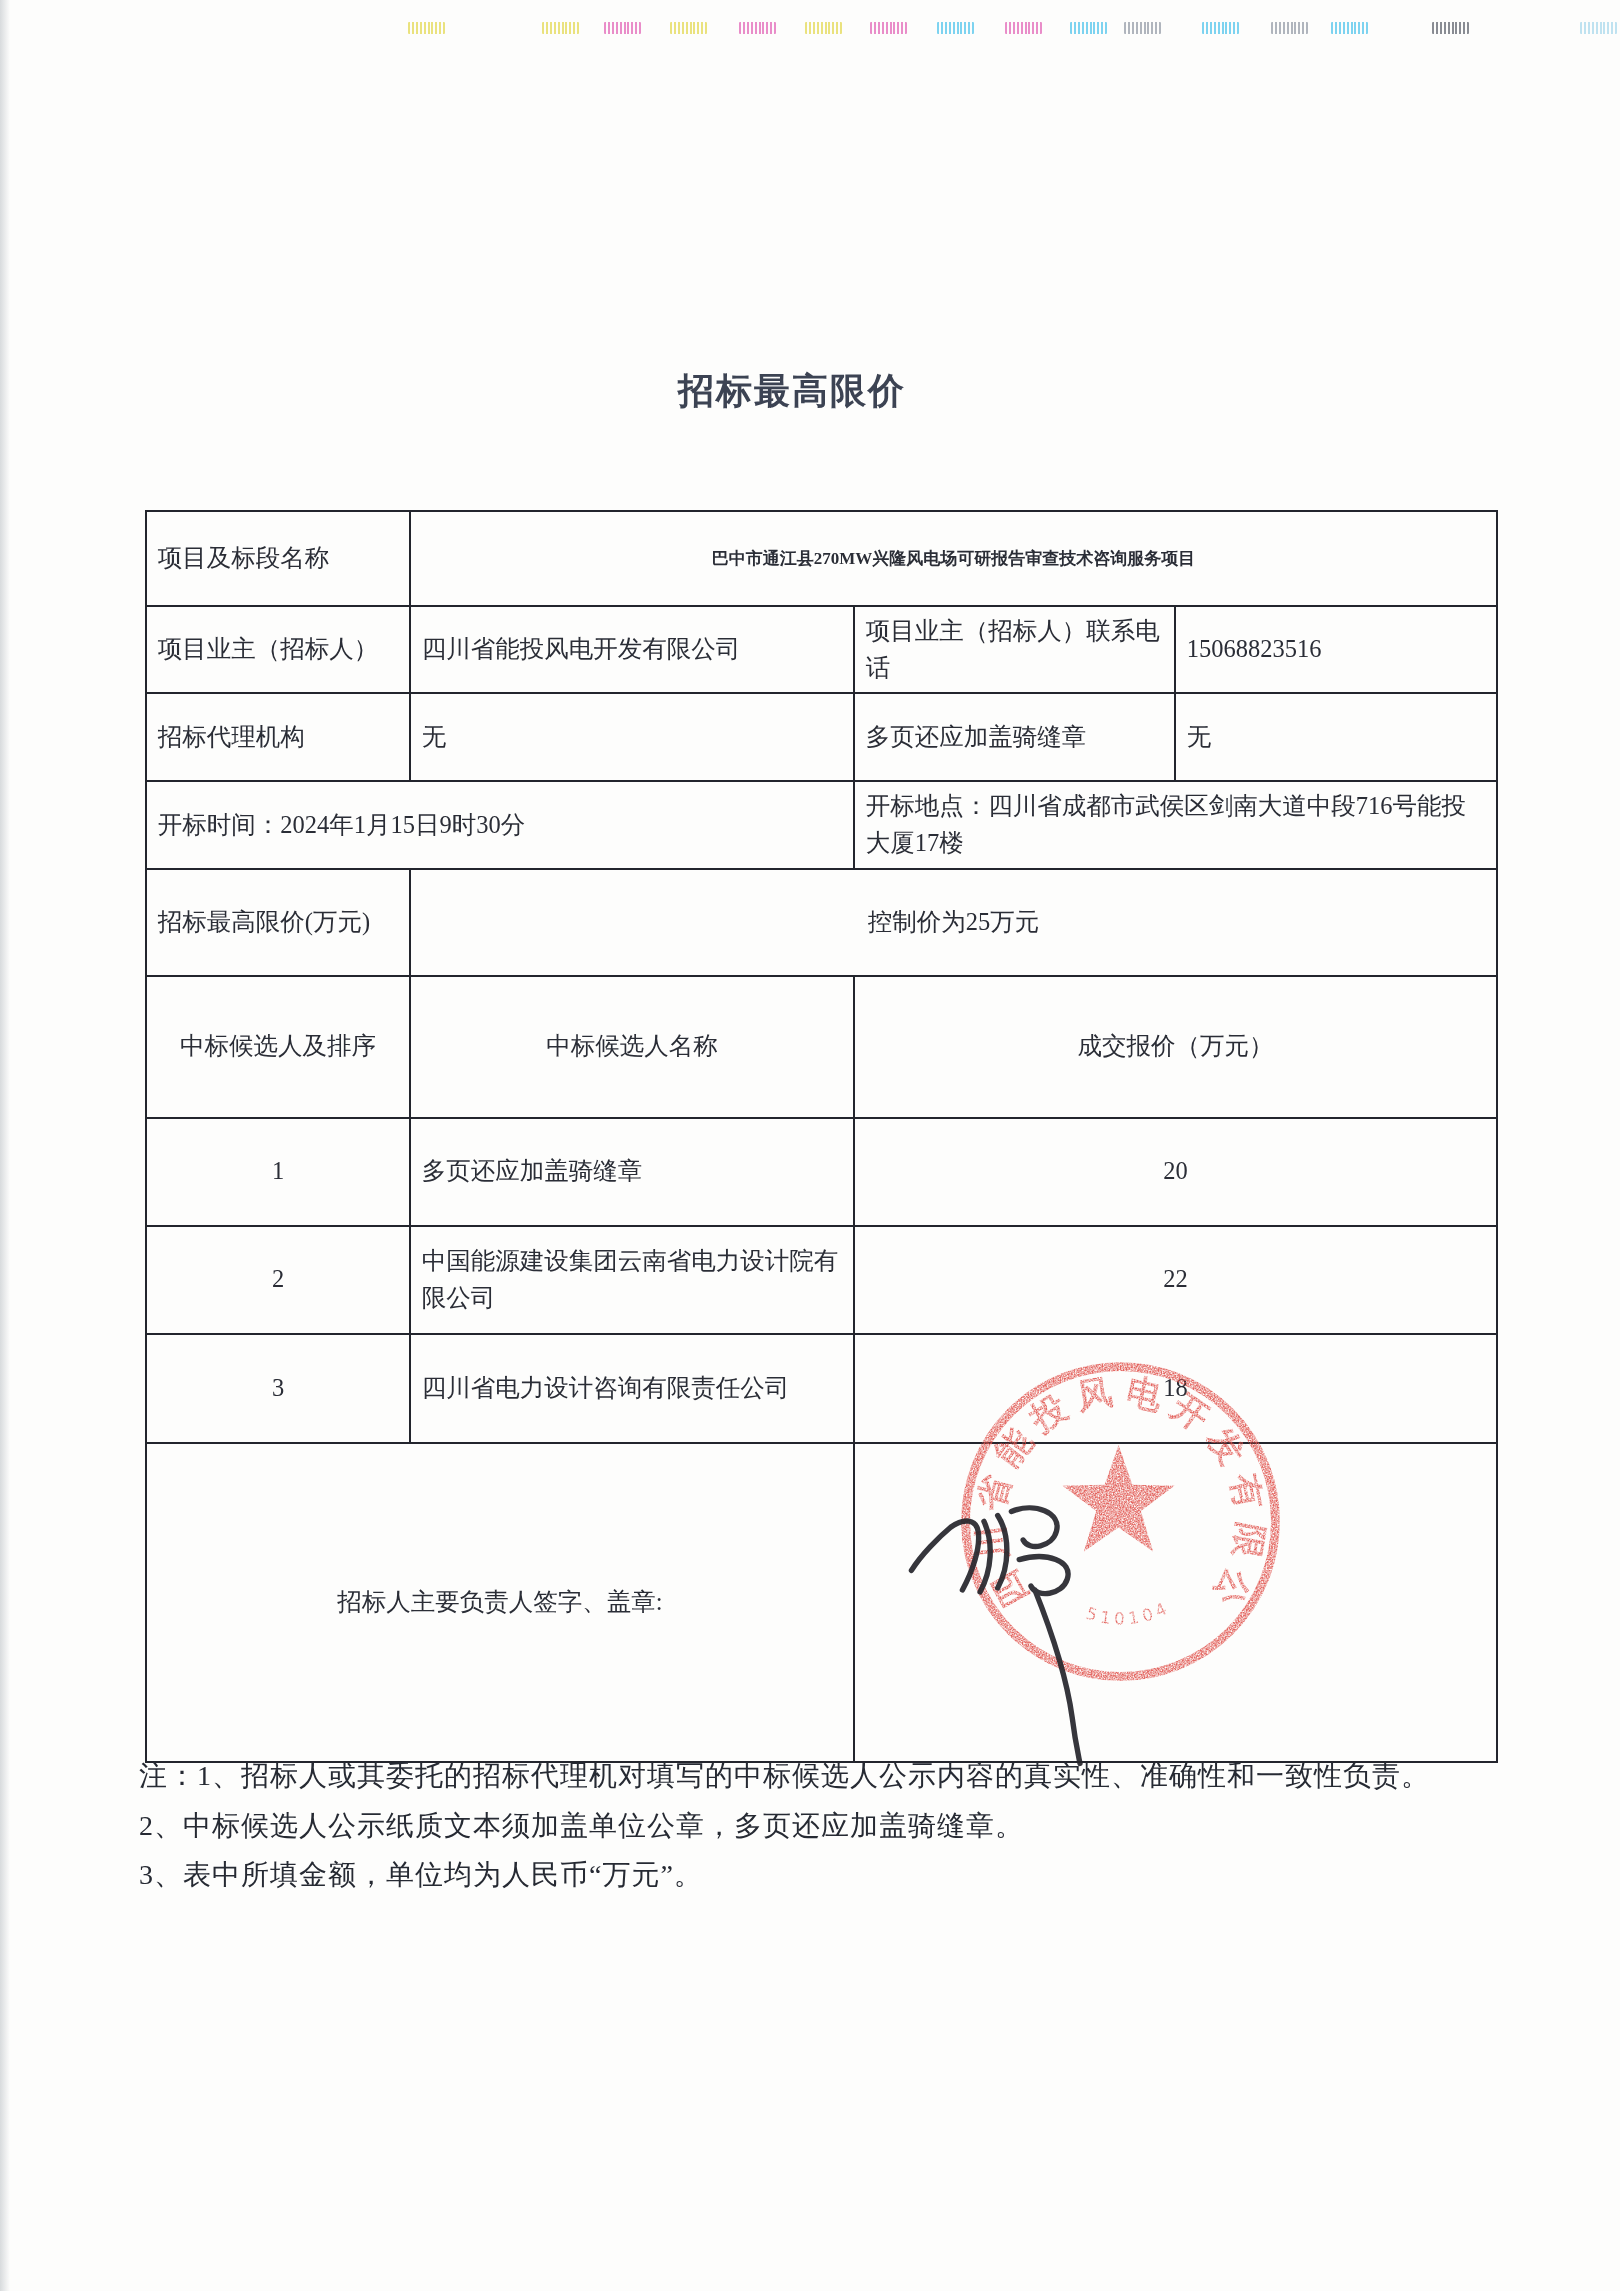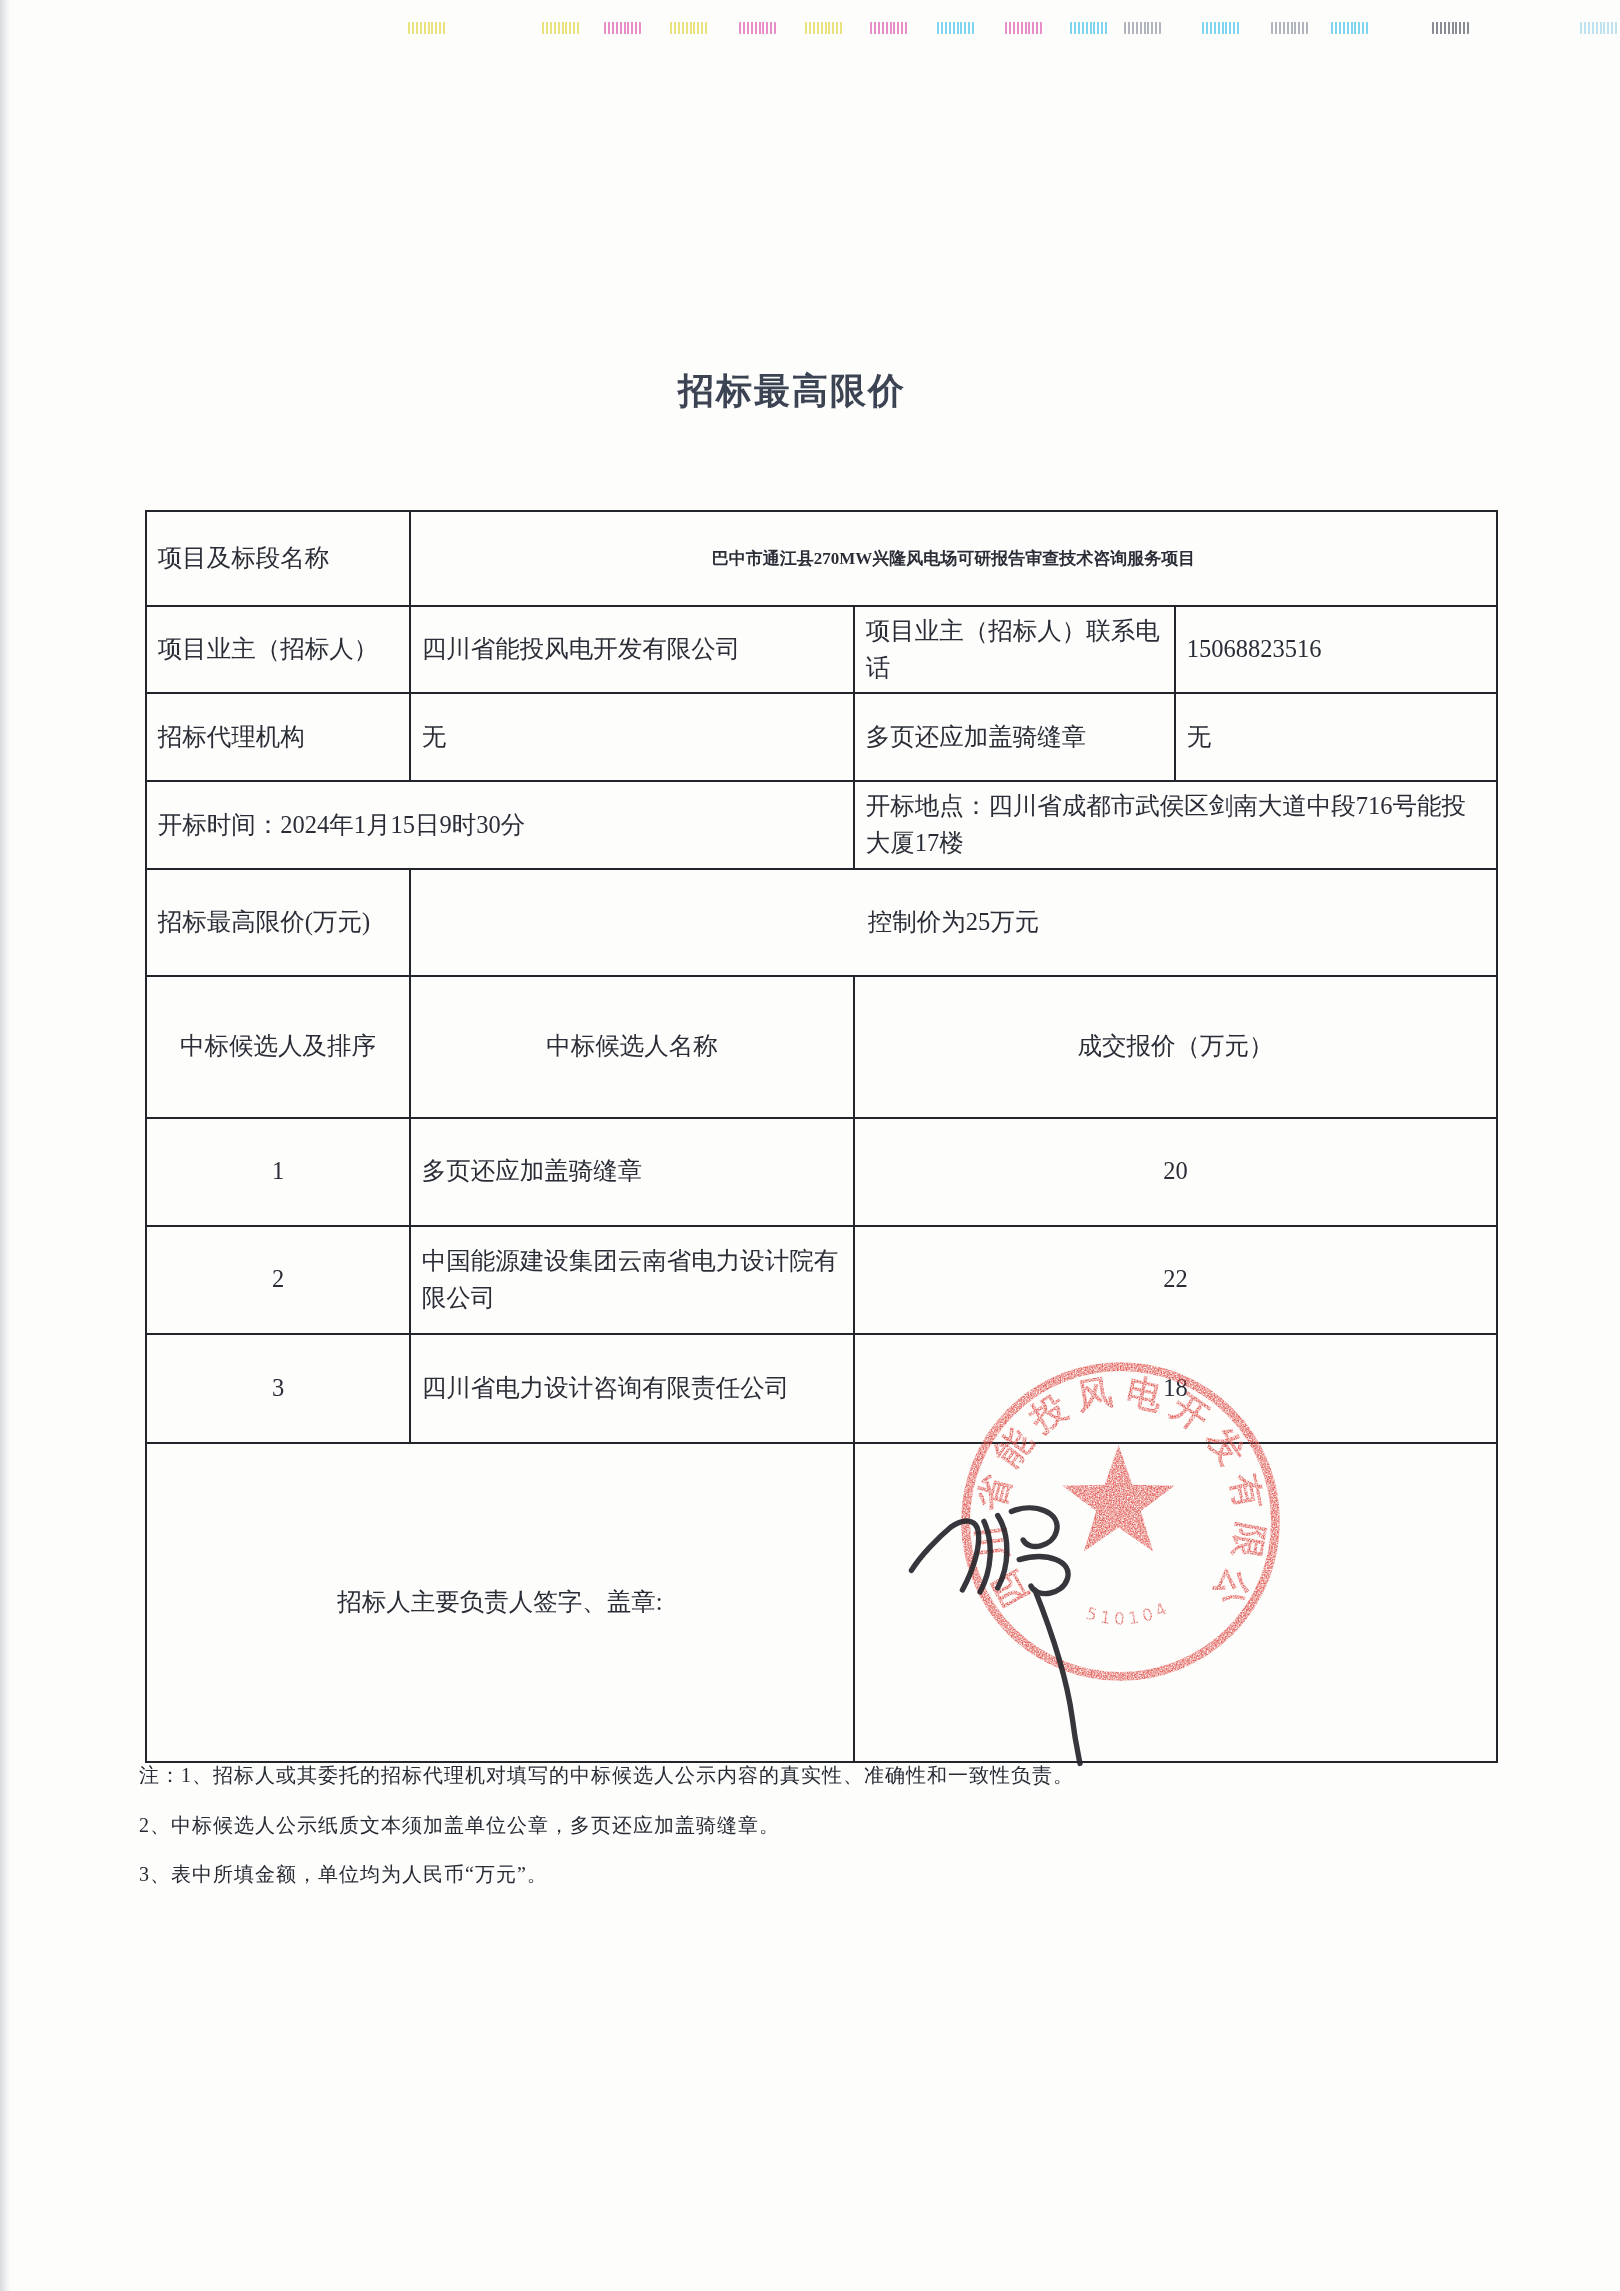--- a/index.html
+++ b/index.html
@@ -14,21 +14,21 @@
   .art-y{color:#e3d94e}.art-m{color:#e263b6}.art-c{color:#4cc4ec}
   .art-g{color:#939aa6}.art-d{color:#5d626b}.art-c2{color:#a8d8ec}
   .title{position:absolute;left:0;top:367px;width:1584px;margin:0;text-align:center;
         font:700 36px "Liberation Sans","DejaVu Sans",sans-serif;color:#3c4353;letter-spacing:2px;z-index:3;}
   .tbl{position:absolute;left:145px;top:510px;width:1351px;border-collapse:collapse;table-layout:fixed;
         font-size:24.5px;color:#2a2d36;z-index:3;border:2.9px solid #181a20;}
   .tbl td{border:2px solid #23252d;border-top-width:2.9px;border-bottom-width:2.9px;
         padding:5.9px 10.8px;line-height:1.5;vertical-align:middle;word-break:break-all;}
   .c{text-align:center;}
   .b{font-weight:700;font-size:17px;}
-  .note{position:absolute;left:139px;margin:0;font-size:20px;line-height:35px;color:#262a33;
+  .note{position:absolute;left:139px;margin:0;font-size:28px;line-height:35px;color:#262a33;
         letter-spacing:1px;z-index:3;}
   .seal-svg{position:absolute;left:944px;top:1345px;width:353px;height:353px;z-index:4;pointer-events:none;}
   .sig-svg{position:absolute;left:0;top:0;width:1620px;height:2292px;z-index:5;pointer-events:none;}
 </style>
 </head>
 <body>
 
 <div class="page">
 
   <div class="strip">

